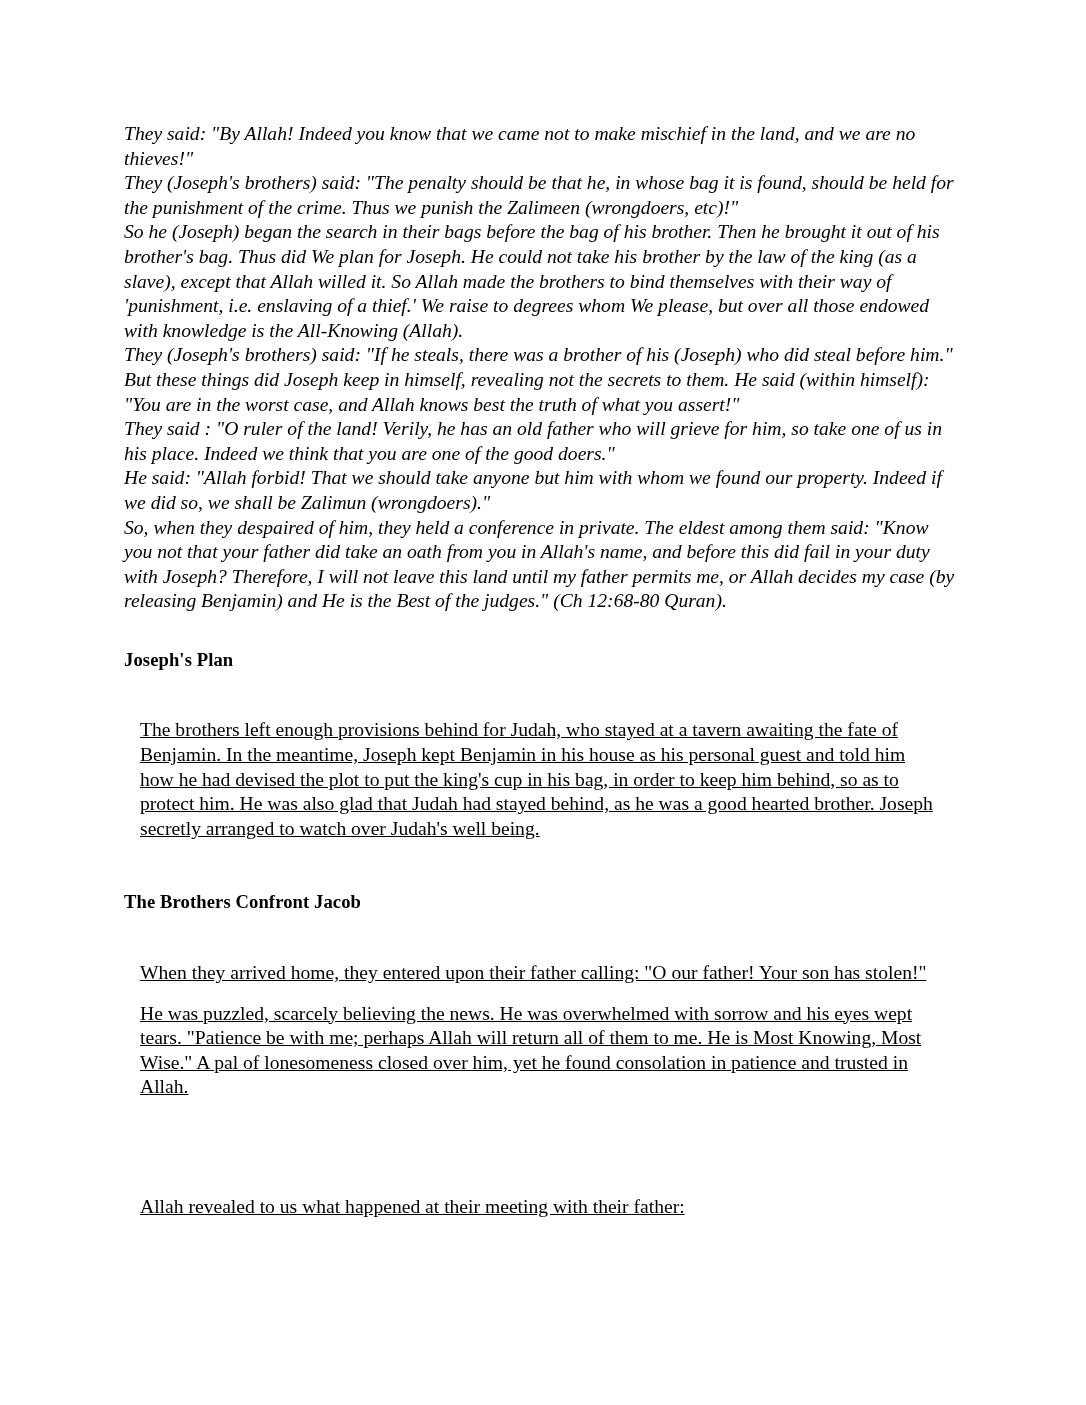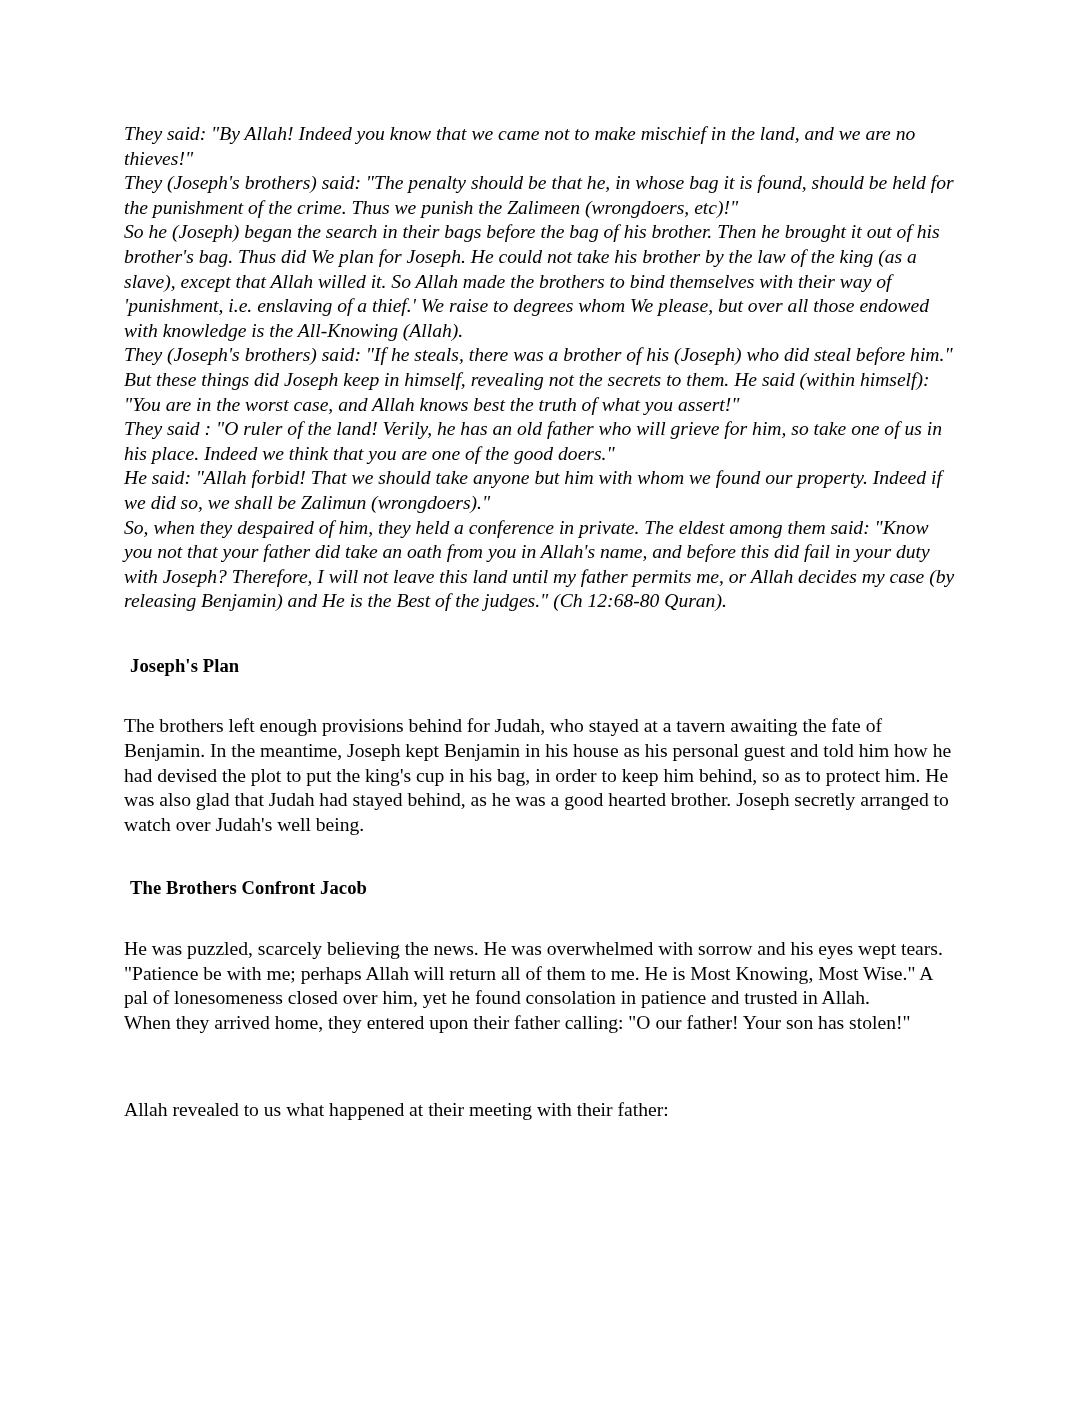--- a/index.html
+++ b/index.html
@@ -38,32 +38,33 @@
   .quote-block p {
     margin: 0;
     text-indent: 0;
   }
   
   .section-heading {
     font-weight: bold;
     font-style: normal;
     font-size: 18.6px;
     line-height: 24.6px;
-    margin: 6px;
+    margin: 0;
     letter-spacing: 0.1px;
   }
   
   .body-block {
     font-style: normal;
     font-size: 19.6px;
     line-height: 24.6px;
     text-align: left;
   }
   .body-block p {
-    margin: 0;
+    margin: 16px;
+    text-decoration: underline;
   }
   
   .gap-before-heading { height: 34px; }
   .gap-after-heading  { height: 30px; }
   .gap-section        { height: 33px; }
 </style>
 </head>
 <body>
 
 <div class="page">
@@ -89,22 +90,22 @@
       <p>The brothers left enough provisions behind for Judah, who stayed at a tavern awaiting the fate of Benjamin. In the meantime, Joseph kept Benjamin in his house as his personal guest and told him how he had devised the plot to put the king's cup in his bag, in order to keep him behind, so as to protect him. He was also glad that Judah had stayed behind, as he was a good hearted brother. Joseph secretly arranged to watch over Judah's well being.</p>
     </div>
 
     <div class="gap-section"></div>
 
     <h2 class="section-heading">The Brothers Confront Jacob</h2>
 
     <div class="gap-after-heading"></div>
 
     <div class="body-block">
+      <p>When they arrived home, they entered upon their father calling: "O our father! Your son has stolen!"</p>
       <p>He was puzzled, scarcely believing the news. He was overwhelmed with sorrow and his eyes wept tears. "Patience be with me; perhaps Allah will return all of them to me. He is Most Knowing, Most Wise." A pal of lonesomeness closed over him, yet he found consolation in patience and trusted in Allah.</p>
-      <p>When they arrived home, they entered upon their father calling: "O our father! Your son has stolen!"</p>
     </div>
 
     <div class="gap-section"></div>
 
 
     <div class="gap-after-heading"></div>
 
     <div class="body-block">
       <p>Allah revealed to us what happened at their meeting with their father:</p>
     </div>

